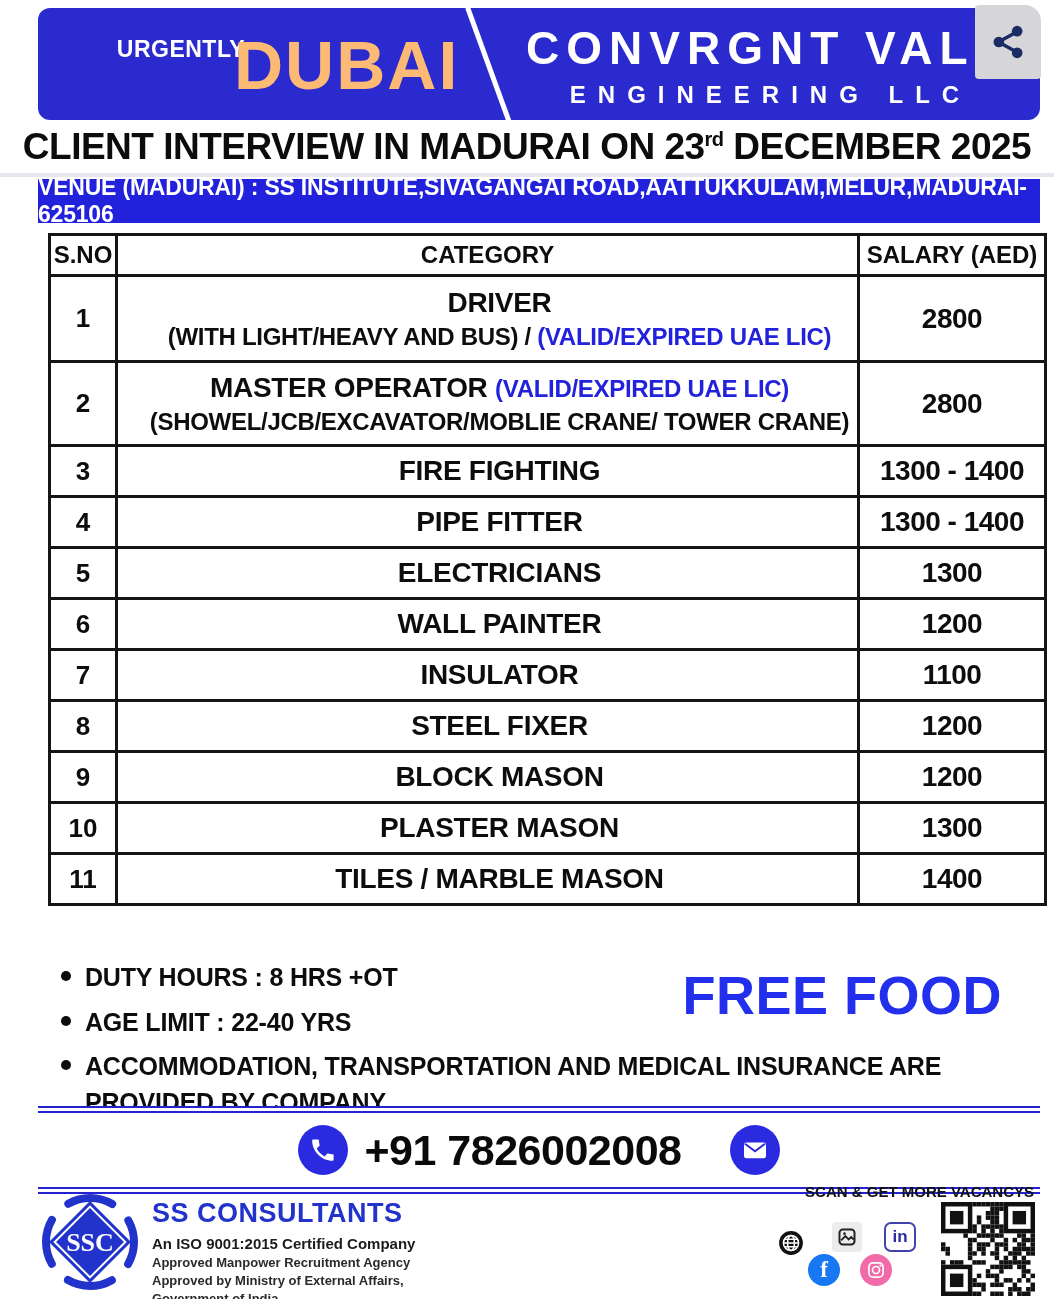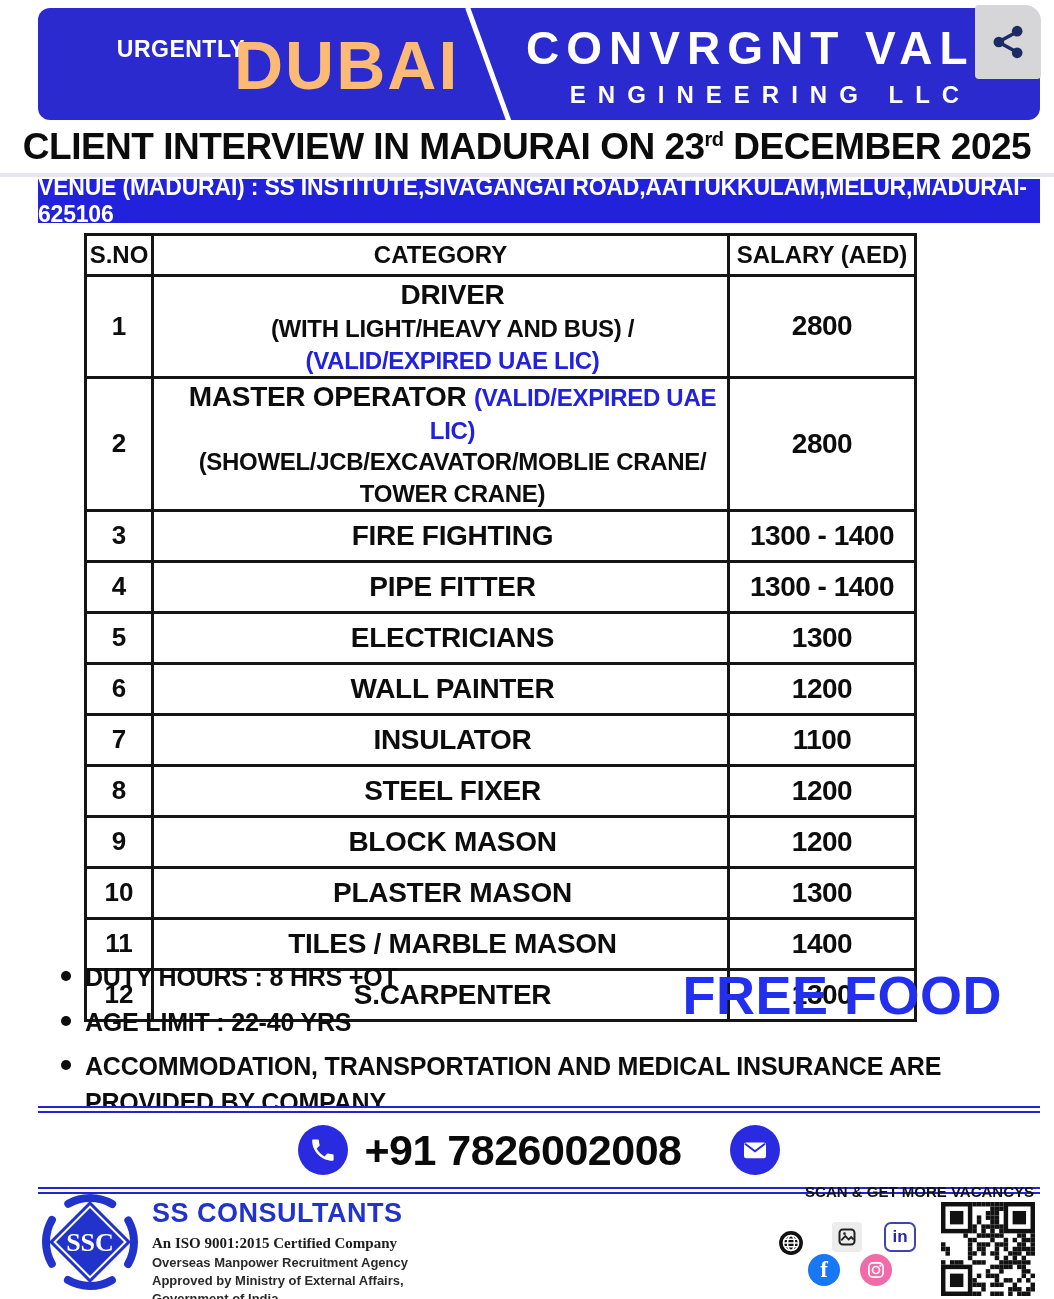--- a/index.html
+++ b/index.html
@@ -24,21 +24,21 @@
   
   .title{position:absolute;left:0;top:126px;width:100%;text-align:center;font-weight:800;
          font-size:37px;letter-spacing:-.5px;color:#0c0c0c;}
   .title sup{font-size:20px;font-weight:800;}
   .divider{position:absolute;left:0;top:173px;width:100%;height:4px;background:#e6e6ee;}
   .venue{position:absolute;left:38px;top:179px;width:1002px;height:44px;background:#2222dd;
          color:#fff;font-weight:700;font-size:23px;display:flex;align-items:center;justify-content:center;
          letter-spacing:-.2px;}
 
   
-  .jobs{position:absolute;left:48px;top:233px;width:833px;border-collapse:collapse;table-layout:fixed;margin-left:36px;}
+  .jobs{position:absolute;left:48px;top:233px;width:999px;border-collapse:collapse;table-layout:fixed;}
   .jobs th,.jobs td{border:3px solid #151515;text-align:center;vertical-align:middle;padding:0;}
   .jobs th{font-size:24px;font-weight:800;height:38px;}
   .col-sno{width:64px;} .col-sal{width:184px;}
   .jobs td{font-weight:800;}
   tr.normal{height:51px;} tr.tall1{height:86px;} tr.tall2{height:84px;}
   .sno-cell{font-size:26px;}
   .salary-cell{font-size:28px;letter-spacing:-.5px;}
   .cat-main{font-size:28px;letter-spacing:-.3px;}
   .cat-sub{font-size:24px;letter-spacing:-.3px;}
   .blue-txt{color:#2222dd;}
@@ -59,21 +59,21 @@
            display:flex;align-items:center;justify-content:center;gap:48px;background:#fff;}
   .cgroup{display:flex;align-items:center;gap:16px;}
   .cicon{width:50px;height:50px;border-radius:50%;background:#2a2ae0;display:flex;
          align-items:center;justify-content:center;flex:0 0 auto;}
   .ctext{font-size:43px;font-weight:800;letter-spacing:-.5px;color:#0a0a0a;white-space:nowrap;}
 
   
   .logo{position:absolute;left:38px;top:1188px;width:104px;height:108px;}
   .agency{position:absolute;left:152px;top:1198px;}
   .agency-name{color:#2233cc;font-size:27px;font-weight:800;letter-spacing:.5px;}
-  .agency-cert{margin-top:6px;font-size:15px;font-weight:800;color:#1c1c1c;font-family:Liberation Serif, serif;}
+  .agency-cert{margin-top:6px;font-size:15px;font-weight:800;color:#1c1c1c;}
   .agency-line{margin-top:3px;font-size:13px;font-weight:700;color:#2a2a2a;}
   .scan-label{position:absolute;right:20px;top:1183px;font-size:15px;font-weight:800;color:#111;}
   .qr{position:absolute;left:940px;top:1202px;width:96px;height:94px;}
   .soc{position:absolute;display:flex;align-items:center;justify-content:center;}
   .soc-globe{left:778px;top:1230px;width:26px;height:26px;}
   .soc-gallery{left:832px;top:1222px;width:30px;height:30px;background:#ececec;border-radius:4px;}
   .soc-linkedin{left:884px;top:1222px;width:32px;height:30px;background:#fff;border:2px solid #4343ad;
                 border-radius:7px;color:#2a2aa8;font-weight:800;font-size:17px;box-sizing:border-box;}
   .soc-facebook{left:808px;top:1254px;width:32px;height:32px;background:#1877f2;border-radius:50%;
                 color:#fff;font-weight:800;font-size:23px;font-family:"Liberation Serif",serif;}
@@ -197,27 +197,20 @@
           </td>
           <td class="salary-cell">1300</td>
         </tr>
         <tr class="normal">
           <td class="sno-cell">11</td>
           <td>
             <span class="cat-line"><span class="cat-main">TILES / MARBLE MASON</span></span>
           </td>
           <td class="salary-cell">1400</td>
         </tr>
-        <tr class="normal">
-          <td class="sno-cell">12</td>
-          <td>
-            <span class="cat-line"><span class="cat-main">S.CARPENTER</span></span>
-          </td>
-          <td class="salary-cell">1300</td>
-        </tr>
       </tbody>
   </table>
 
   <div class="bullets">
       <div class="bullet-item">DUTY HOURS : 8 HRS +OT</div>
       <div class="bullet-item">AGE LIMIT : 22-40 YRS</div>
       <div class="bullet-item">ACCOMMODATION, TRANSPORTATION AND MEDICAL INSURANCE ARE PROVIDED BY COMPANY.</div>
     </div>
   <div class="free-food">FREE FOOD</div>
 
@@ -246,21 +239,21 @@
       <g transform="rotate(45 52 54)">
         <rect x="23" y="25" width="58" height="58" fill="#2233cc"></rect>
         <rect x="27" y="29" width="50" height="50" fill="none" stroke="#ffffff" stroke-width="2"></rect>
       </g>
       <text x="52" y="63" text-anchor="middle" fill="#ffffff" font-family="Liberation Serif, serif" font-size="26" font-weight="bold">SSC</text>
     </svg>
   </div>
   <div class="agency">
     <div class="agency-name">SS CONSULTANTS</div>
     <div class="agency-cert">An ISO 9001:2015 Certified Company</div>
-    <div class="agency-line">Overseas Manpower Recruitment Agency</div>
+    <div class="agency-line">Approved Manpower Recruitment Agency</div>
     <div class="agency-line">Approved by Ministry of External Affairs,</div>
     <div class="agency-line">Government of India</div>
   </div>
 
   <div class="scan-label">SCAN &amp; GET MORE VACANCYS</div>
   <div class="qr" id="qr"><svg width="96" height="94" viewBox="0 0 94.5 94.5">
         <rect width="100%" height="100%" fill="#fff"></rect>
         <rect x="31.5" y="0" width="4.5" height="4.5" fill="#111"></rect>
         <rect x="36" y="0" width="4.5" height="4.5" fill="#111"></rect>
         <rect x="40.5" y="0" width="4.5" height="4.5" fill="#111"></rect>

